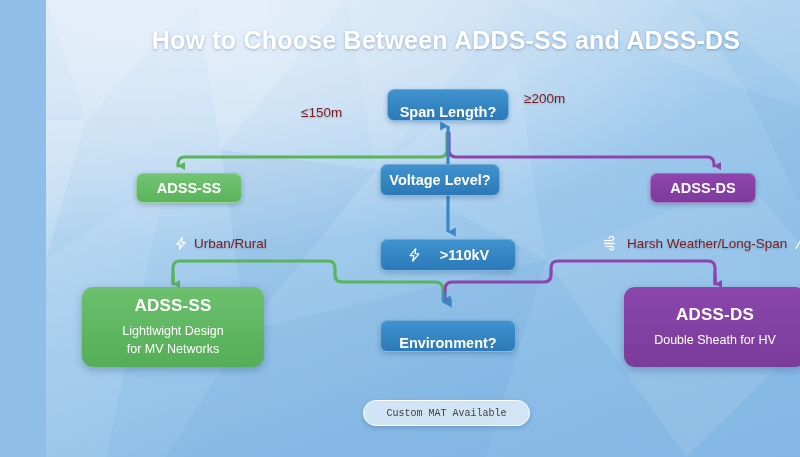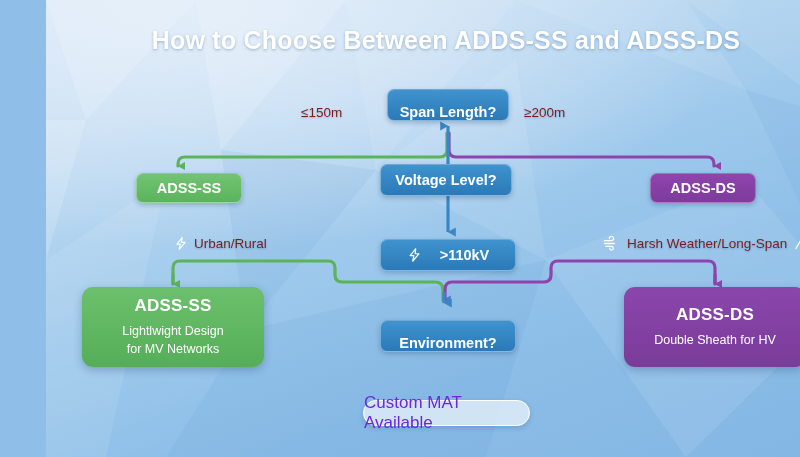--- a/index.html
+++ b/index.html
@@ -45,21 +45,21 @@
   .node.green{
     background:linear-gradient(180deg,#72c472 0%,#5bb35c 100%);
     border:1px solid rgba(255,255,255,.3);
   }
   .node.purple{
     background:linear-gradient(180deg,#8e44ad 0%,#7d3c9c 100%);
     border:1px solid rgba(255,255,255,.28);
   }
 
   #span-length{left:341px;top:89px;width:122px;height:32px;align-items:flex-end;}
-  #voltage-level{left:334px;top:164px;width:132px;height:32px;}
+  #voltage-level{left:334px;top:164px;width:120px;height:32px;}
   #kv-node{left:334px;top:239px;width:136px;height:32px;gap:18px;}
   #environment{left:334px;top:320px;width:136px;height:32px;align-items:flex-end;}
 
   #pill-ss{left:90px;top:173px;width:106px;height:30px;}
   #pill-ds{left:604px;top:173px;width:106px;height:30px;}
 
   
   .card{
     position:absolute;box-sizing:border-box;
     border-radius:11px;color:#fff;text-align:center;
@@ -74,34 +74,35 @@
   #card-ds{left:578px;top:287px;width:182px;height:80px;
     background:linear-gradient(180deg,#8b46ac 0%,#7a3c99 100%);}
 
   
   .elabel{
     position:absolute;color:#7f1d1d;font-size:13.5px;
     white-space:nowrap;text-shadow:0 1px 2px rgba(30,70,120,.3);
     display:flex;align-items:center;gap:6px;
   }
   #lbl-150{left:255px;top:105px;}
-  #lbl-200{left:478px;top:105px;}
+  #lbl-200{left:478px;top:91px;}
   #lbl-urban{left:128px;top:235px;}
   #lbl-harsh{left:556px;top:235px;}
 
   .ico{display:inline-block;line-height:0;}
 
   
   #custom-mat{
     position:absolute;left:317px;top:400px;width:167px;height:26px;
     box-sizing:border-box;border-radius:14px;
     border:1.4px solid #ffffff;background:rgba(255,255,255,.62);
     display:flex;align-items:center;justify-content:center;
-    color:#6d28d9;font-size:17px;
+    color:#404040;font-size:10px;
     box-shadow:0 2px 5px rgba(25,60,105,.2);
+    font-family:Liberation Mono, monospace;
   }
 </style>
 </head>
 <body>
 
 <div id="stage">
 
   <div id="bg"></div>
 
   <svg id="facets" viewBox="0 0 800 457" preserveAspectRatio="none">

